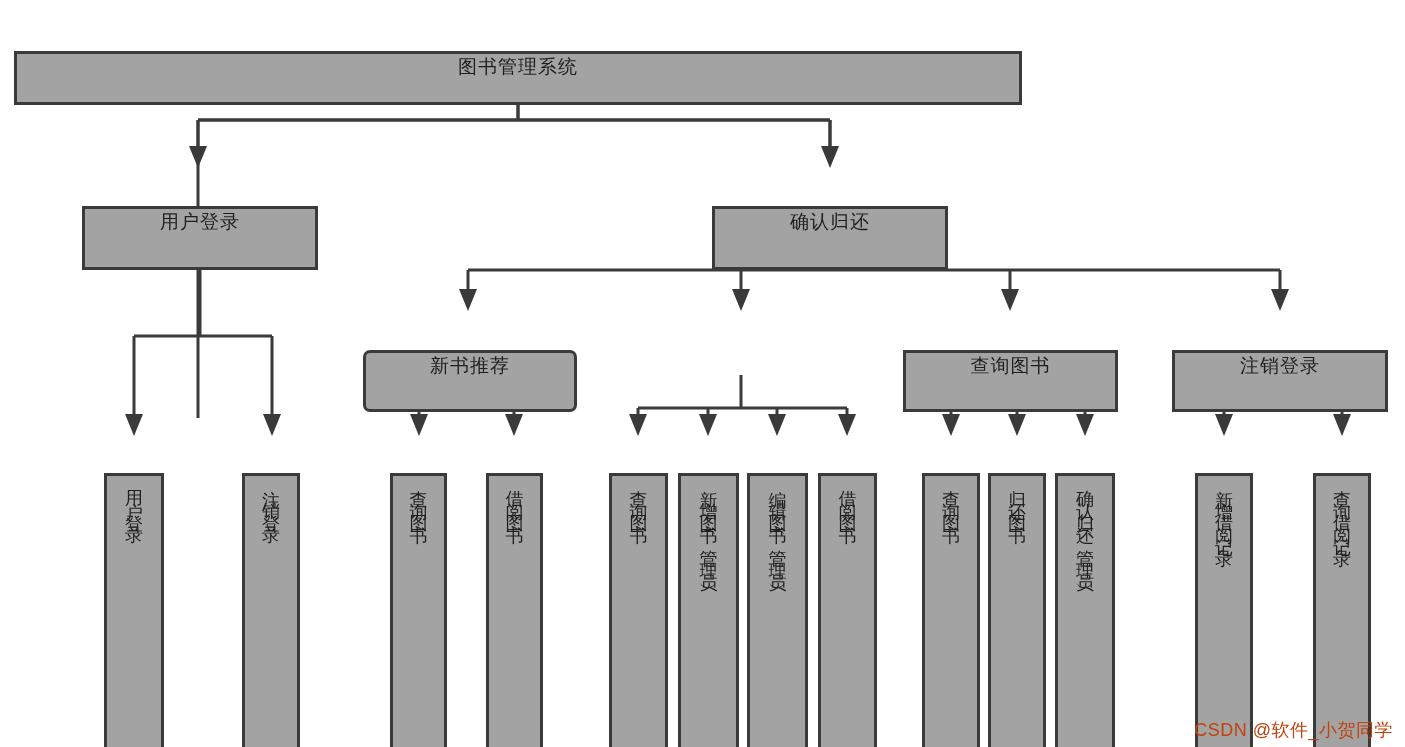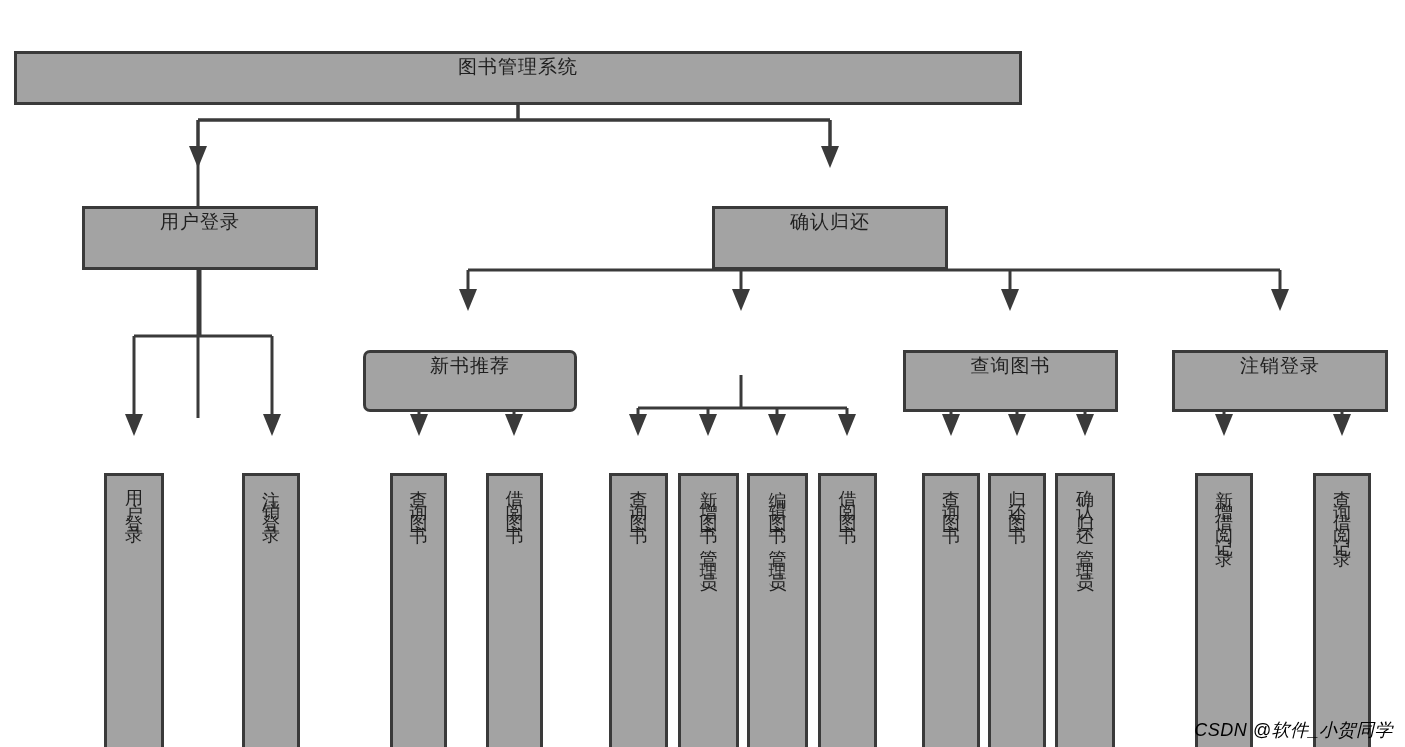--- a/index.html
+++ b/index.html
@@ -65,24 +65,23 @@
   .lf-10 { left: 988px;  top: 436px; width: 58px; height: 298px; }
   .lf-11 { left: 1055px; top: 436px; width: 60px; height: 298px; }
   .lf-12 { left: 1195px; top: 436px; width: 58px; height: 298px; }
   .lf-13 { left: 1313px; top: 436px; width: 58px; height: 298px; }
   .watermark {
     position: absolute;
     right: 12px;
     top: 718px;
     z-index: 2;
     font-size: 18px;
-    color: #000000;
+    color: #c2410c;
     letter-spacing: 0.5px;
     white-space: nowrap;
-    font-style: italic;
   }
 </style>
 </head>
 <body>
 
 <div class="canvas">
 
   <svg class="wires" width="1405" height="747" viewBox="0 0 1405 747" aria-hidden="true">
     <g stroke="#3a3a3a" stroke-width="3" fill="none">
 

